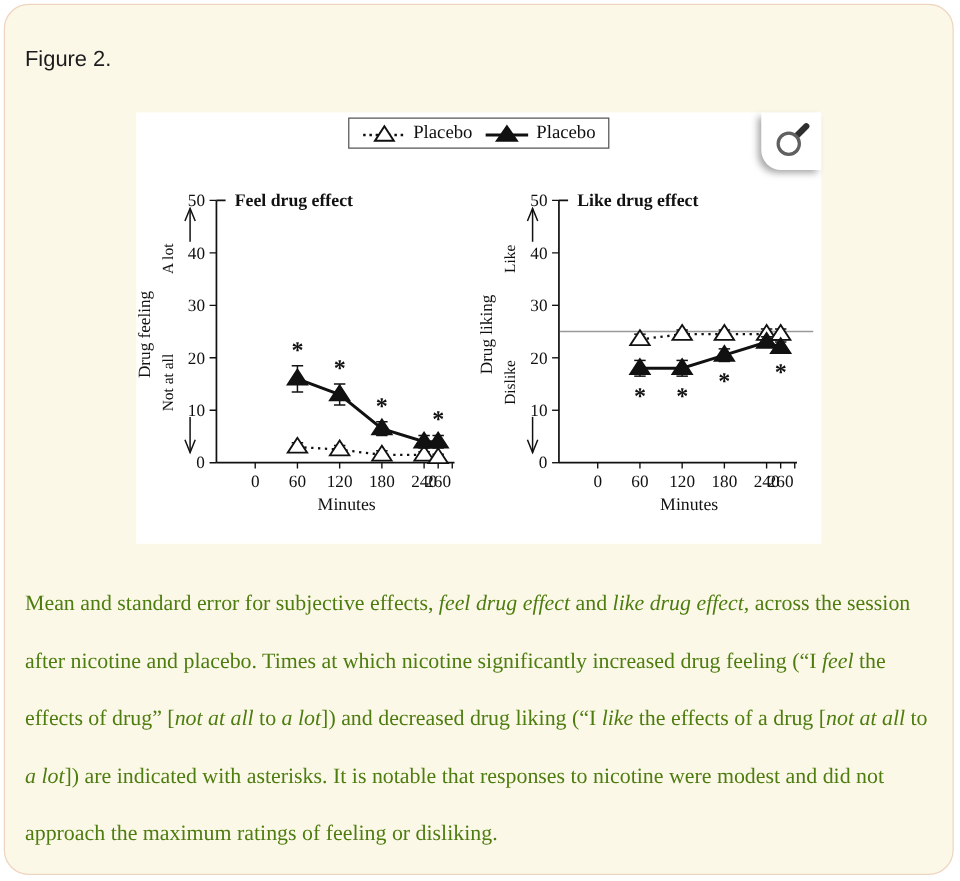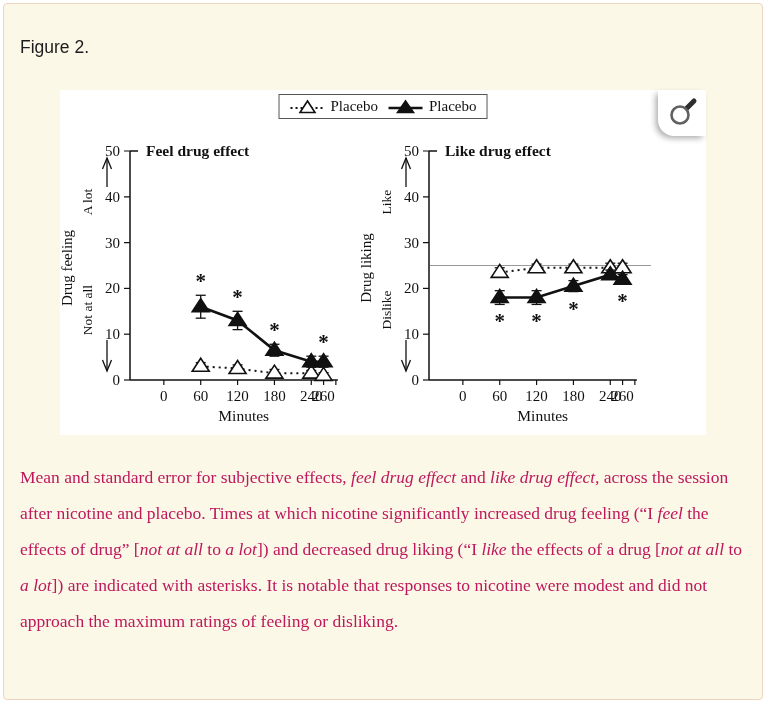--- a/index.html
+++ b/index.html
@@ -1,32 +1,32 @@
 <!DOCTYPE html>
 <html><head>
 <meta charset="utf-8">
 <style>
   html,body{margin:0;padding:0;width:768px;height:705px;background:#fff;
     font-family:"Liberation Sans",sans-serif;}
   .card{position:absolute;left:3px;top:3px;width:760px;height:697px;box-sizing:border-box;
-    background:#fcf8e7;border:1.5px solid #eed5bf;border-radius:4px;overflow:hidden;}
+    background:#fcf8e7;border:1.5px solid #eed5bf;border-radius:20px;overflow:hidden;}
   .figure-label{margin:33px 0 0 16px;font-size:17.5px;color:#1c1c1c;}
-  .figure-image-area{position:relative;width:646px;height:345px;margin:32px auto 0 auto;background:#ffffff;}
+  .figure-image-area{position:relative;width:548px;height:345px;margin:32px auto 0 auto;background:#ffffff;}
   .panels{display:flex;}
   .legend-box{position:absolute;left:50%;transform:translateX(-50%);top:4px;
     display:inline-flex;align-items:center;gap:10px;background:#fff;border:1.2px solid #555;
     padding:3px 10px;font-family:"Liberation Serif","DejaVu Serif",serif;font-size:15px;color:#111;z-index:3;}
   .legend-item{display:inline-flex;align-items:center;gap:5px;}
   .zoom-tile{position:absolute;top:0;right:0;width:48px;height:46px;background:#fff;
     border-radius:0 0 0 16px;box-shadow:-3px 3px 6px -1px rgba(0,0,0,.35);z-index:4;
     display:flex;align-items:center;justify-content:center;cursor:pointer;}
   .link-row{text-align:right;padding:26px 16px 0 0;}
   .open-link{color:#1b64a7;font-size:15.5px;text-decoration:underline;}
   .caption{margin:24px 16px 0 16px;font-family:"Liberation Serif","DejaVu Serif",serif;
-    font-size:17.5px;line-height:36px;color:#be185d;text-align:left;}
+    font-size:17.5px;line-height:46px;color:#4d7c0f;text-align:left;}
   .caption em{font-style:italic;}
   svg text{fill:#111;}
 </style>
 </head>
 <body>
 
 <div class="card">
 
   <div class="figure-label">Figure 2.</div>
 

